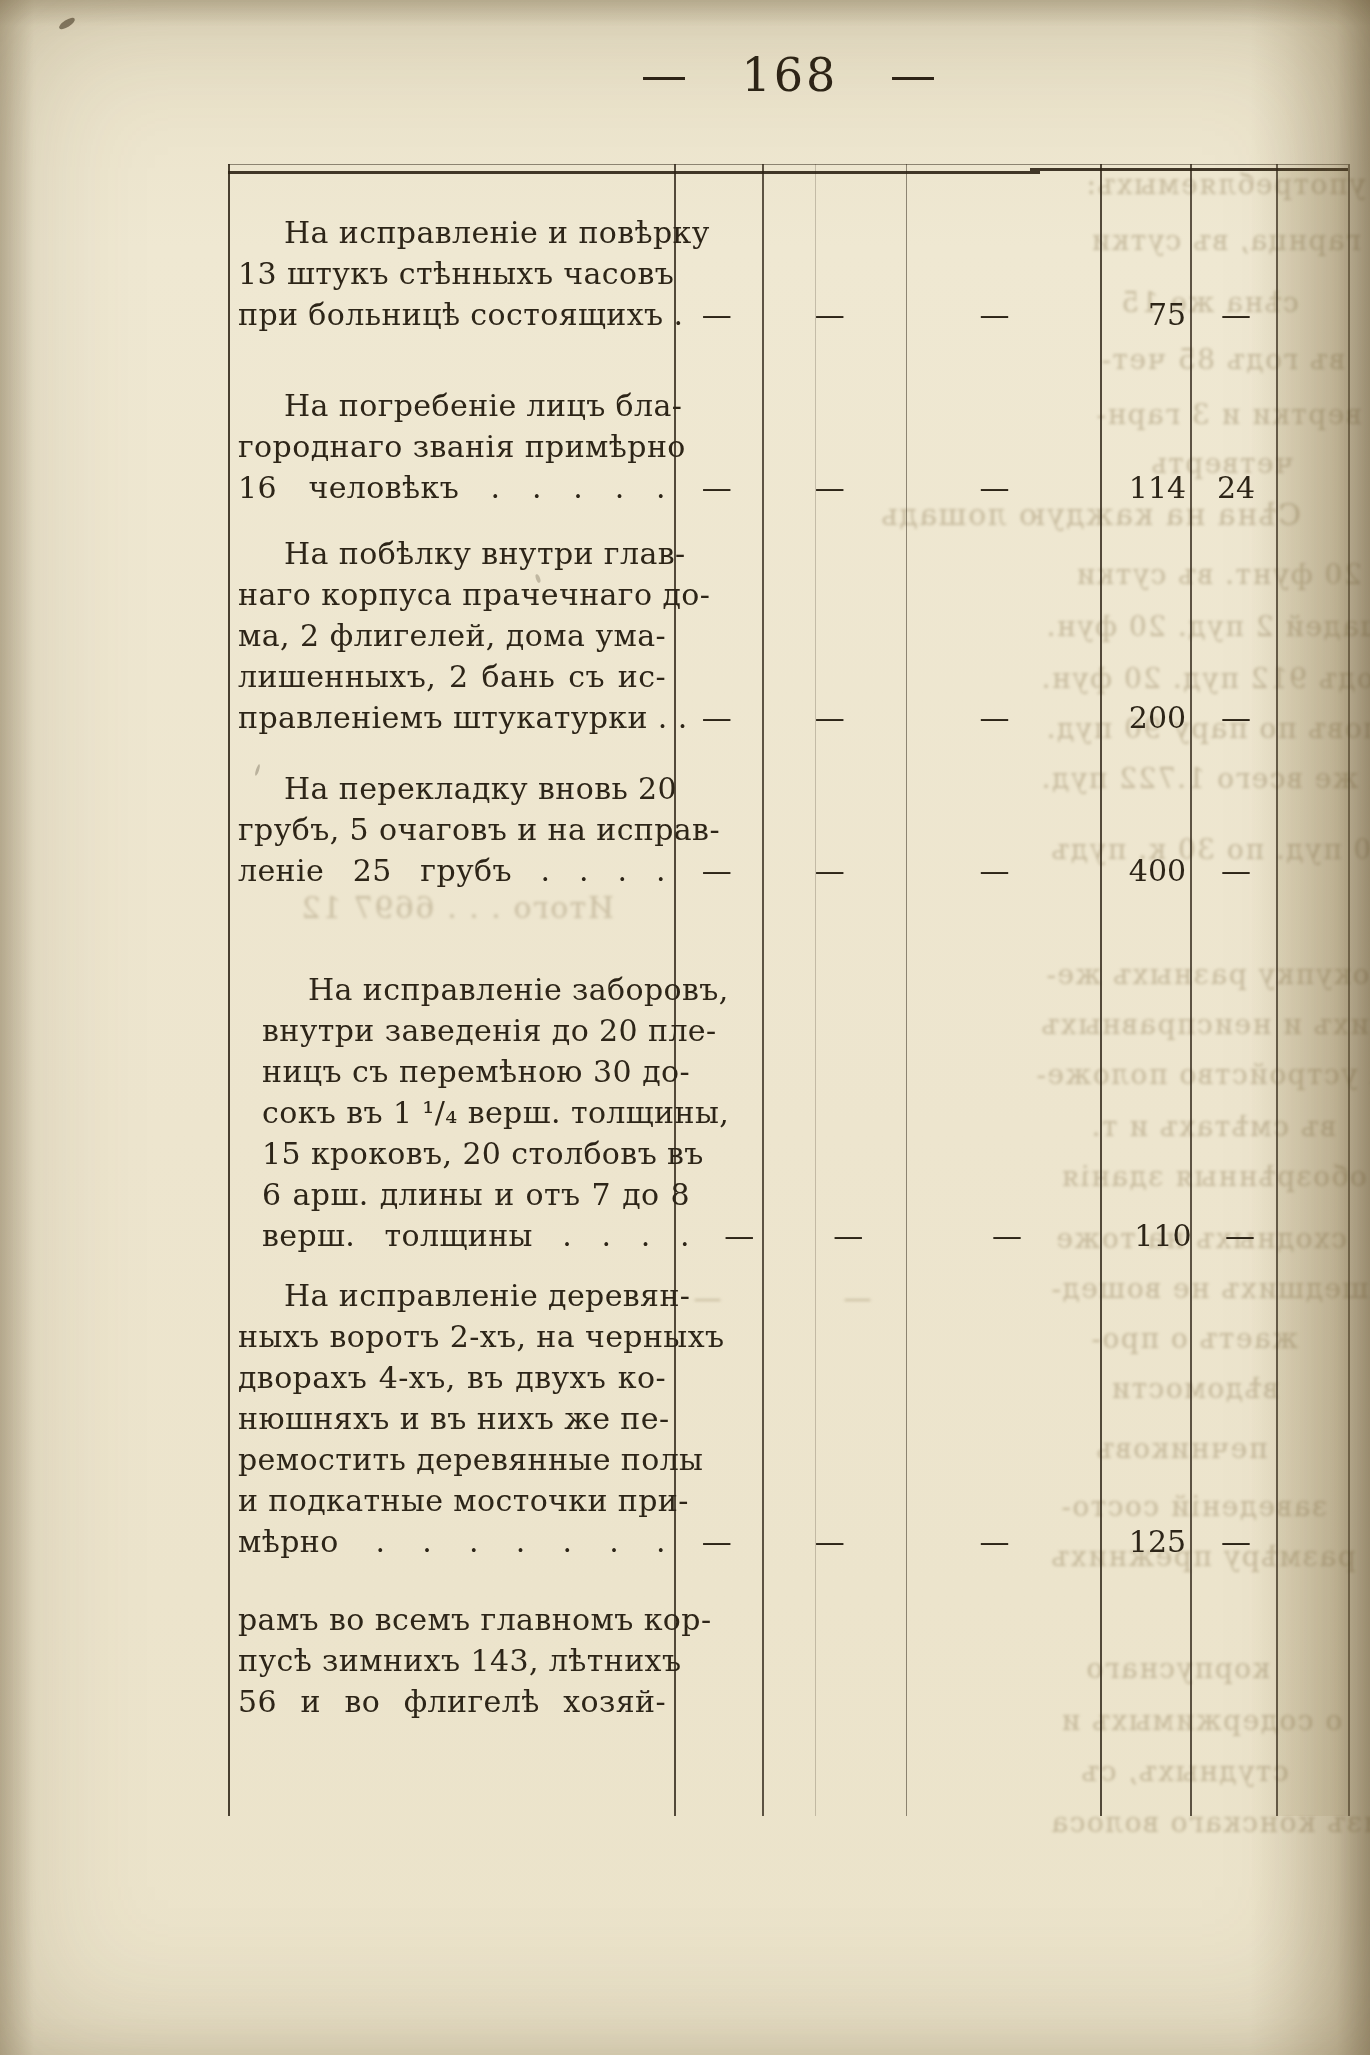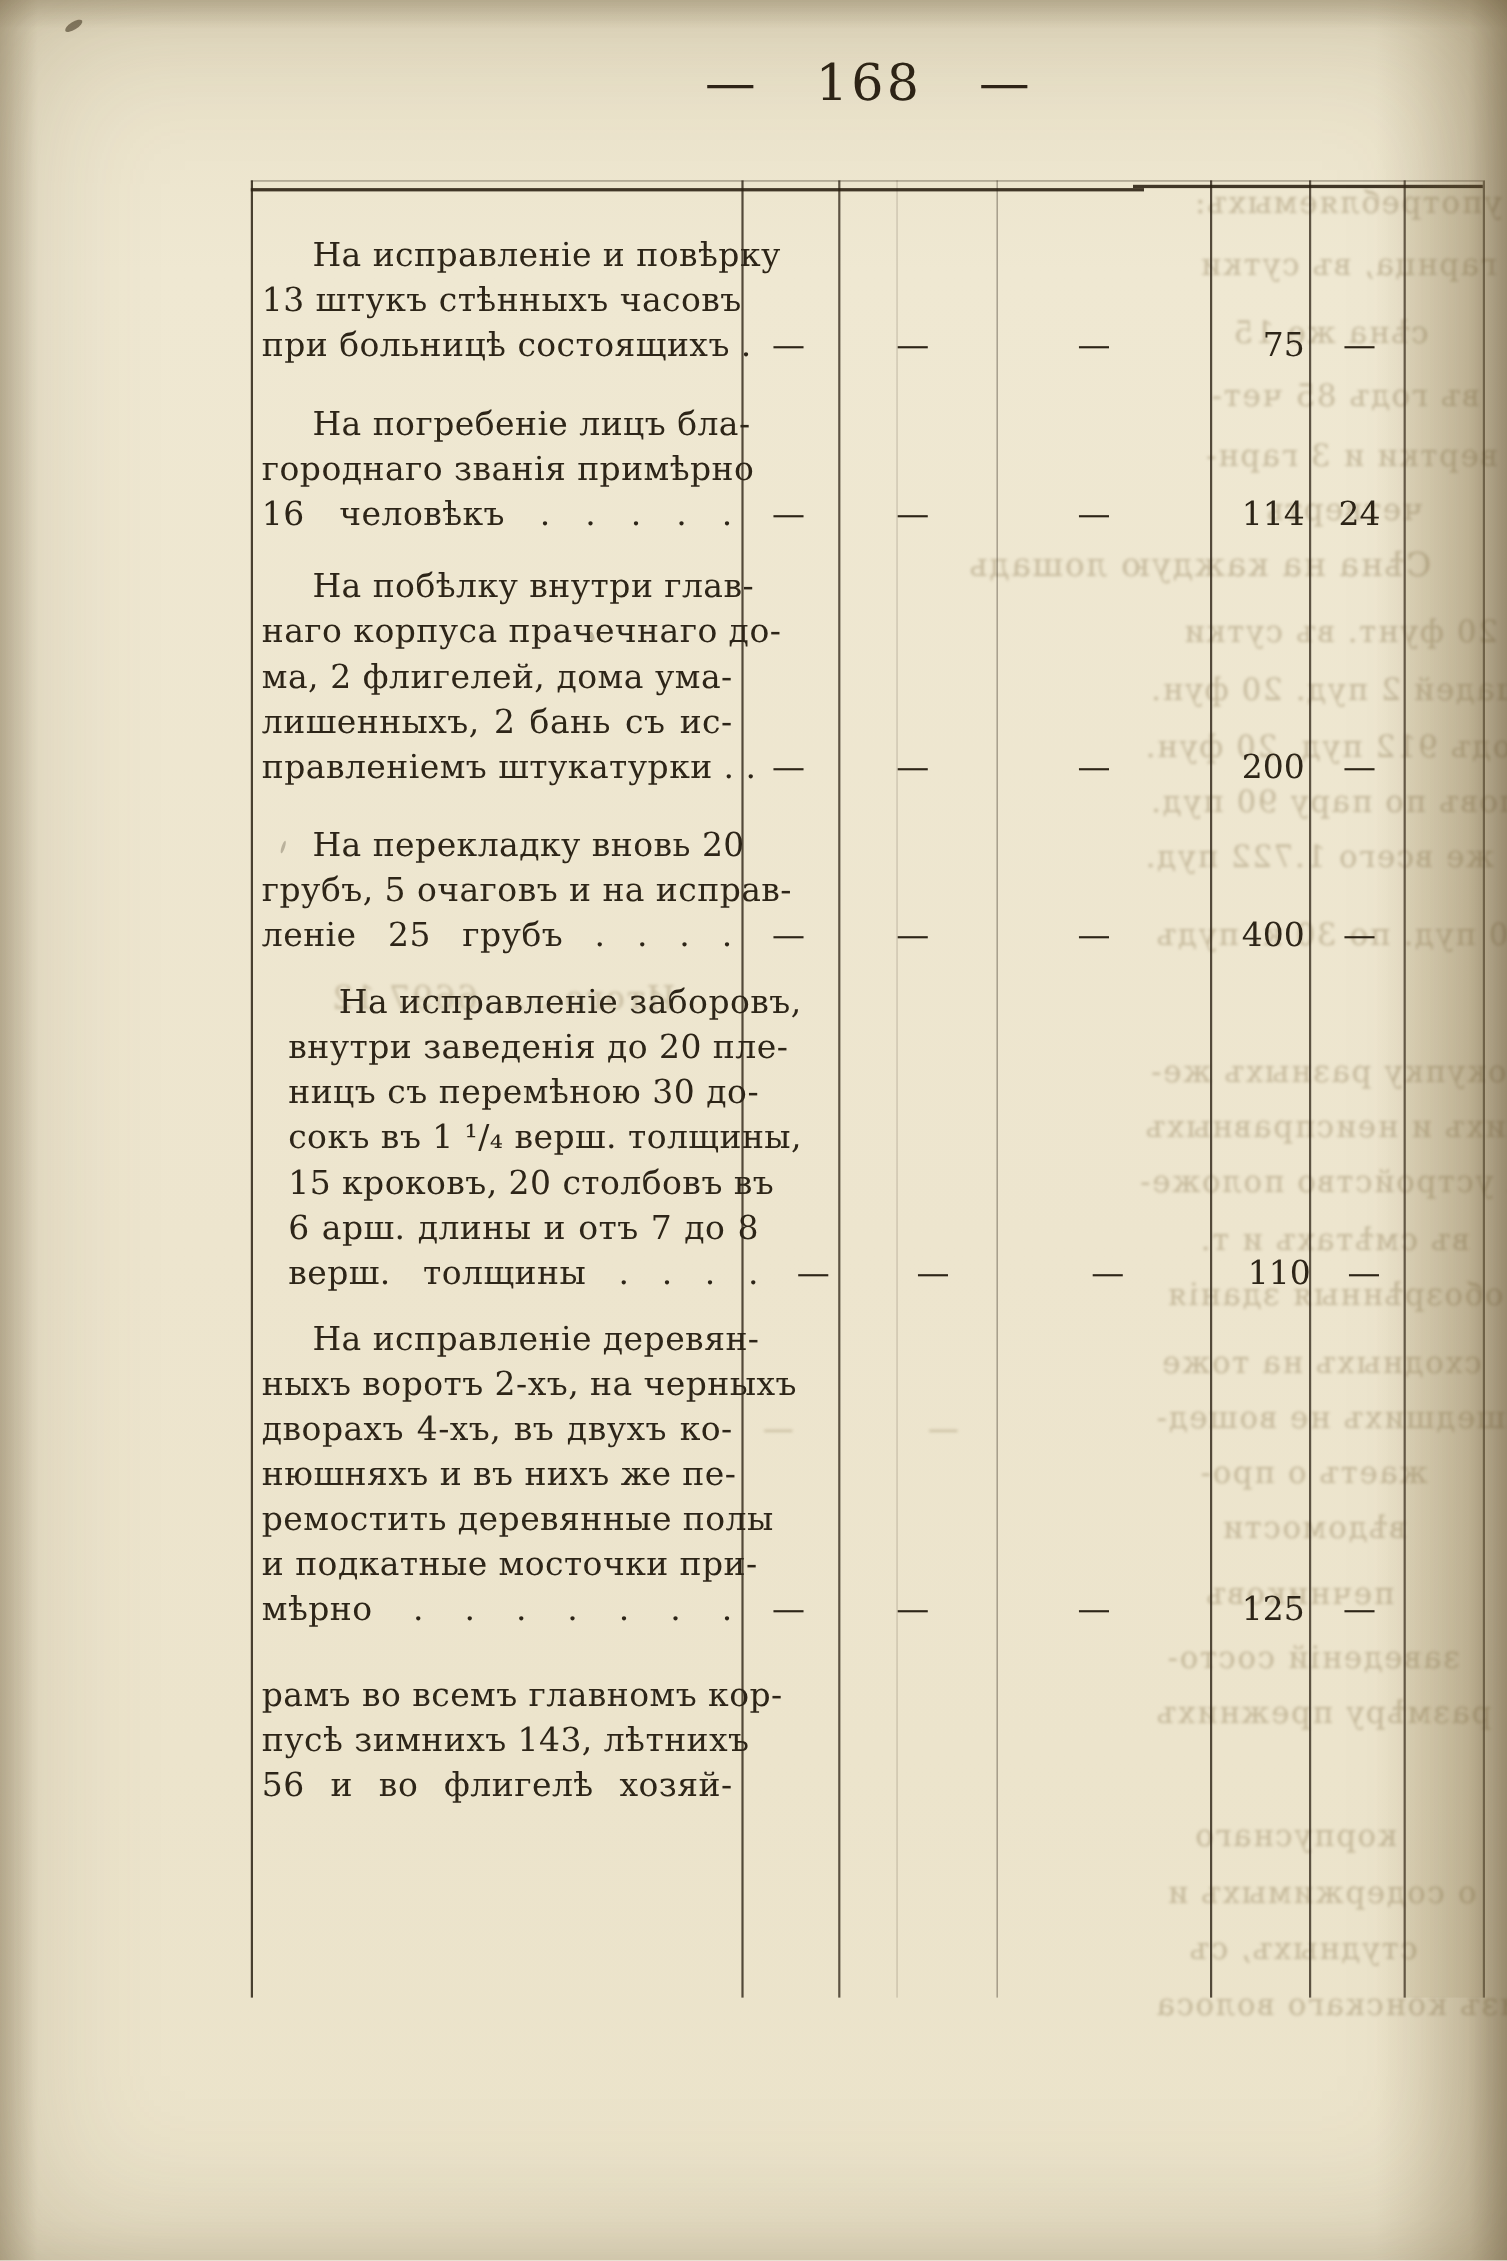--- a/index.html
+++ b/index.html
@@ -101,21 +101,21 @@
     <div class="vrule" style="left: 1190px; width: 2px; background: rgb(44, 34, 20); opacity: 0.75;"></div>
     <div class="vrule" style="left: 1276px; width: 2px; background: rgb(44, 34, 20); opacity: 0.7;"></div>
     <div class="vrule" style="left: 1348px; width: 2px; background: rgb(44, 34, 20); opacity: 0.6;"></div>
     <div class="hrule" style="left: 228px; top: 164px; width: 1120px; height: 1px; background: rgb(44, 34, 20); opacity: 0.5;"></div>
     <div class="hrule" style="left: 228px; top: 171px; width: 812px; height: 3px; background: rgb(44, 34, 20); opacity: 0.9;"></div>
     <div class="hrule" style="left: 1030px; top: 168px; width: 318px; height: 3px; background: rgb(44, 34, 20); opacity: 0.9;"></div>
   </div>
 
 <div class="table">
   <div class="entries" id="entries">
-      <div class="row" style="margin-bottom: 30px;">
+      <div class="row" style="margin-bottom: 50px;">
         <div class="cell textcell">
           <div class="tline first">На исправленіе и повѣрку</div>
           <div class="tline">13 штукъ стѣнныхъ часовъ</div>
           <div class="tline">при больницѣ состоящихъ .</div>
         </div>
         <div class="cell valcell cA">
           <span>—</span>
         </div>
         <div class="cell valcell cB">
           <span>—</span>
@@ -172,21 +172,21 @@
           <span>—</span>
         </div>
         <div class="cell valcell cD rub">
           <span>200</span>
         </div>
         <div class="cell valcell cE">
           <span>—</span>
         </div>
         <div class="cell valcell cF"></div>
       </div>
-      <div class="row" style="margin-bottom: 20px;">
+      <div class="row" style="margin-bottom: 78px;">
         <div class="cell textcell">
           <div class="tline first">На перекладку вновь 20</div>
           <div class="tline">грубъ, 5 очаговъ и на исправ-</div>
           <div class="tline">леніе 25 грубъ . . . .</div>
         </div>
         <div class="cell valcell cA">
           <span>—</span>
         </div>
         <div class="cell valcell cB">
           <span>—</span>

